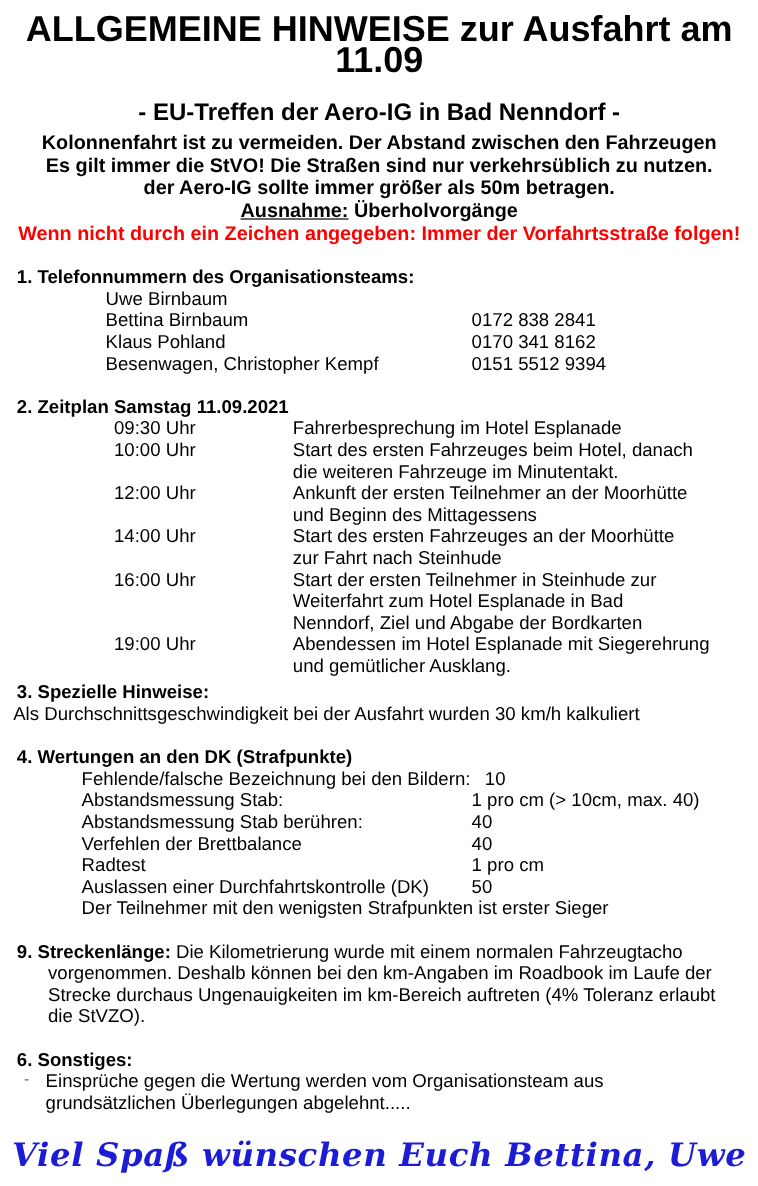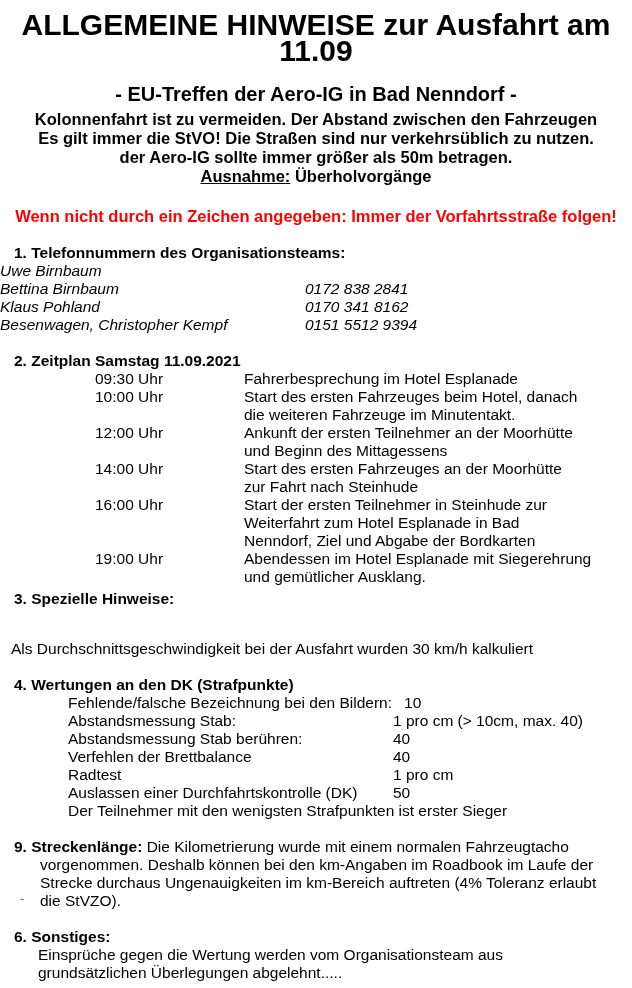--- a/index.html
+++ b/index.html
@@ -31,46 +31,45 @@
   }
   .intro {
     margin-top: 4px;
     font-size: 16.5px;
     line-height: 19px;
     font-weight: bold;
     text-align: center;
   }
   .intro .u { text-decoration: underline; }
   .warning {
-    margin-top: 21px;
     font-size: 16.5px;
     line-height: 19px;
     font-weight: bold;
     text-align: center;
     color: #ff0000;
   }
 
   .sec { margin-top: 18px; }
   .sec.tight { margin-top: 4px; }
   .sec-heading { font-weight: bold; margin-left: 14px; }
 
   .phone-row {
     display: grid;
     grid-template-columns: 305px 1fr;
-    font-style: italic;
+    margin-left: 88px;
   }
 
   .sched-row {
     display: grid;
     grid-template-columns: 149px 1fr;
     margin-left: 95px;
   }
   .sched-activity { max-width: 395px; }
 
-  .sec3-body { margin-left: 11px; margin-top: 32px; }
+  .sec3-body { margin-left: 11px; }
 
   .wert-row {
     display: grid;
     grid-template-columns: 325px 1fr;
     margin-left: 68px;
   }
   .wert-row.inline-flow { display: block; }
   .wert-row.inline-flow .wert-value { margin-left: 12px; }
   .winner-note { margin-left: 68px; font-weight: normal; }
 

